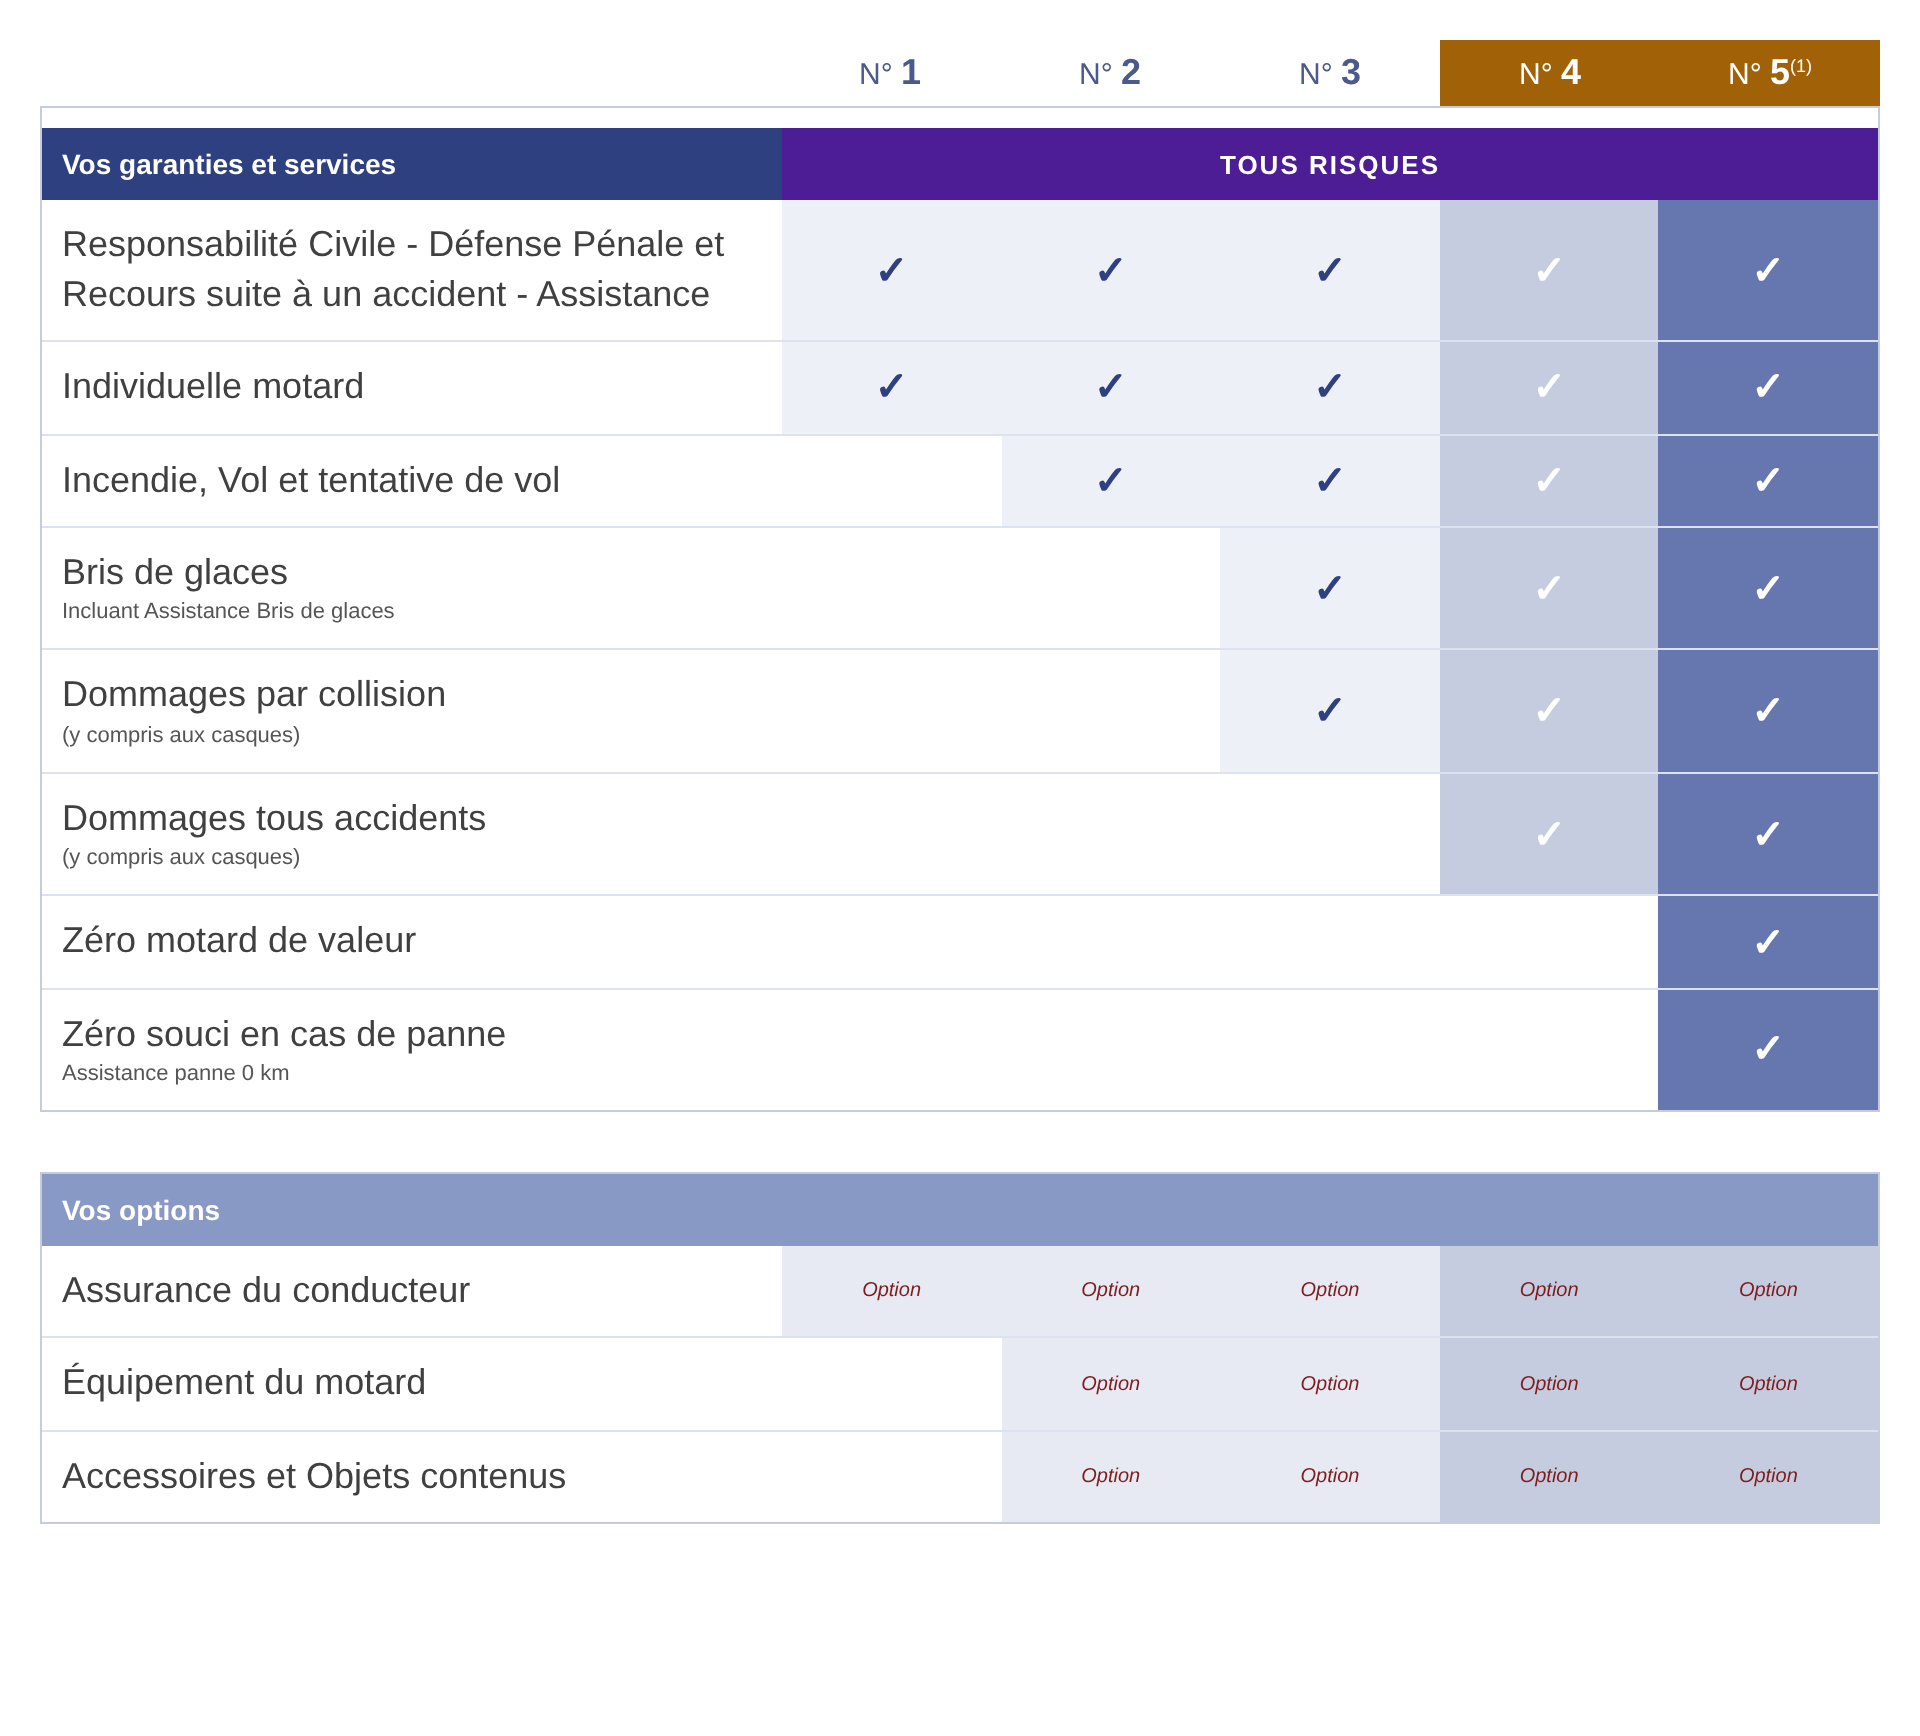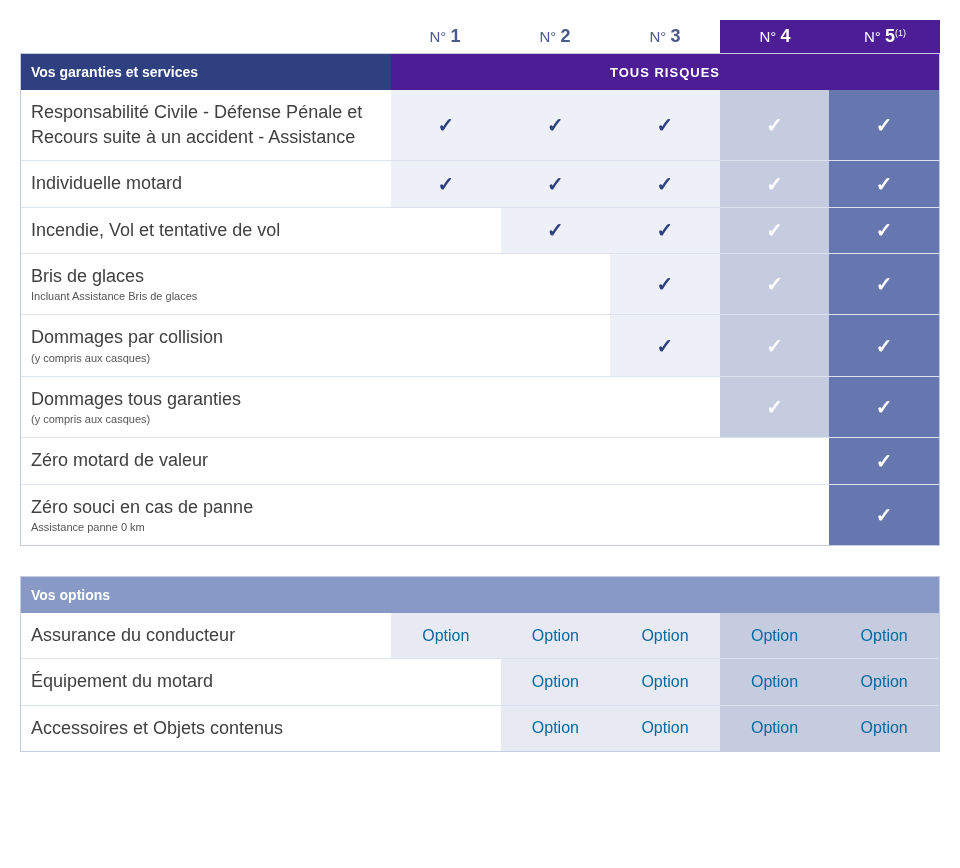--- a/index.html
+++ b/index.html
@@ -25,39 +25,39 @@
       min-width: 370px;
     }
     .num-col {
       flex: 1;
       text-align: center;
       padding: 6px 4px;
       font-size: 15px;
       color: #4a5a8a;
     }
     .num-col.dark {
-      background: #4c1d95;
+      background: #a16207;
       color: #fff;
     }
     .num-col sup {
       font-size: 9px;
     }
     .num-bold {
       font-weight: bold;
       font-size: 18px;
     }
 
     
     .section-header {
       display: flex;
       background: #2e4080;
       color: #fff;
       font-weight: bold;
       font-size: 14px;
-      margin-top: 0;
+      margin-top: 10px;
     }
     .section-header .label-part {
       flex: 0 0 370px;
       padding: 10px 10px;
     }
     .section-header .right-part {
       flex: 1;
       display: flex;
       align-items: center;
       justify-content: center;
@@ -139,22 +139,23 @@
     .options-section-header .right-part {
       flex: 1;
     }
 
     .option-cell {
       flex: 1;
       display: flex;
       align-items: center;
       justify-content: center;
       padding: 8px 4px;
-      font-size: 16px;
-      color: #0369a1;
+      font-size: 10px;
+      color: #7f1d1d;
+      font-style: italic;
     }
     .option-cell.shaded {
       background: #e8eaf3;
     }
     .option-cell.empty {
       background: #fff;
     }
     .option-cell.darker {
       background: #c5ccdf;
     }
@@ -287,21 +288,21 @@
       <div class="cell medium">
           <span class="checkmark white">✓</span>
         </div>
       <div class="cell darkest">
           <span class="checkmark white">✓</span>
         </div>
     </div>
 
     <div class="data-row">
       <div class="row-label">
-        <div class="main-text">Dommages tous garanties</div>
+        <div class="main-text">Dommages tous accidents</div>
         <div class="sub-text">(y compris aux casques)</div>
       </div>
       <div class="cell empty"></div>
       <div class="cell empty"></div>
       <div class="cell empty"></div>
       <div class="cell medium">
           <span class="checkmark white">✓</span>
         </div>
       <div class="cell darkest">
           <span class="checkmark white">✓</span>

